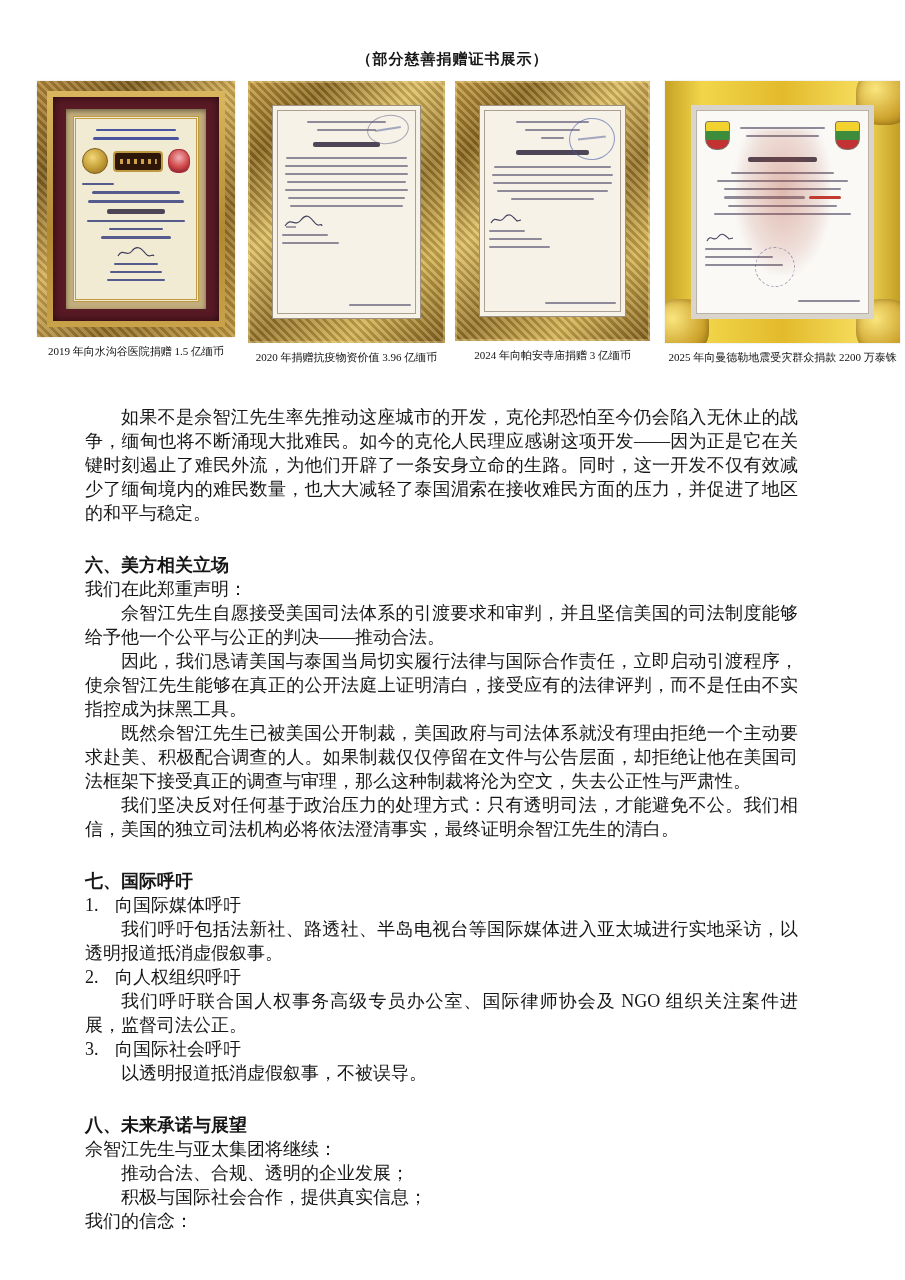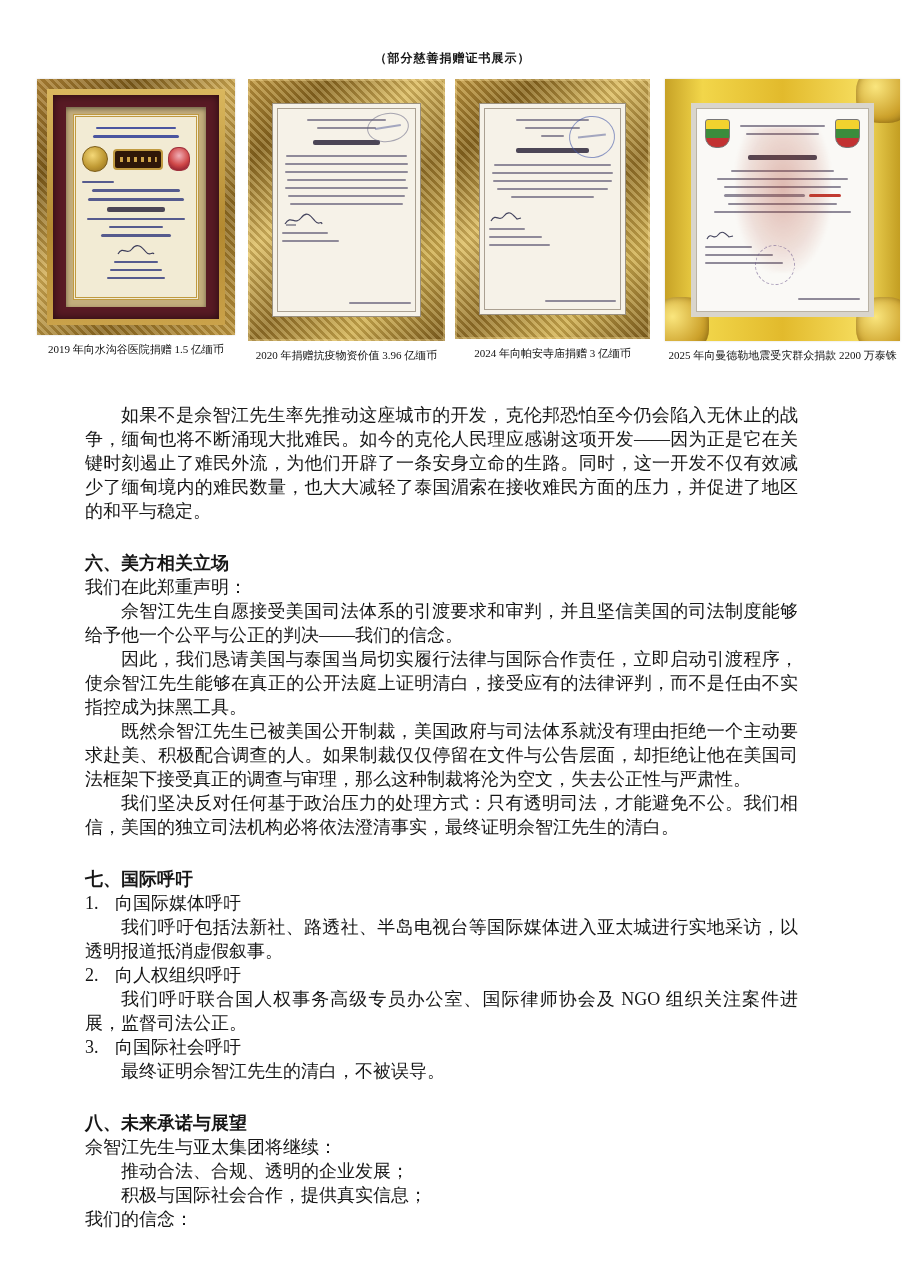--- a/index.html
+++ b/index.html
@@ -2,21 +2,21 @@
 <html><head>
 <meta charset="utf-8">
 <style>
   html,body{margin:0;padding:0;background:#ffffff;}
   body{
     width:905px;height:1280px;position:relative;overflow:hidden;
     font-family:"Liberation Serif","DejaVu Serif",serif;color:#161616;
   }
   
   .doc-title{
-    margin:50px 0 0 0;text-align:center;font-size:12px;font-weight:bold;
+    margin:50px 0 0 0;text-align:center;font-size:15px;font-weight:bold;
     letter-spacing:1px;
   }
   
   .cert-row{display:flex;align-items:flex-start;padding-left:37px;margin-top:12px;}
   .certcol{display:flex;flex-direction:column;}
   .certcol1{width:198px;margin-right:13px;}
   .certcol2{width:197px;margin-right:10px;}
   .certcol3{width:195px;margin-right:15px;}
   .certcol4{width:235px;}
   .caption{
@@ -255,38 +255,38 @@
     </div>
     <div class="caption">2025 年向曼德勒地震受灾群众捐款 2200 万泰铢</div>
   </div>
 
 </div>
 
 <div class="doc-body">
   <p class="para">如果不是佘智江先生率先推动这座城市的开发，克伦邦恐怕至今仍会陷入无休止的战争，缅甸也将不断涌现大批难民。如今的克伦人民理应感谢这项开发——因为正是它在关键时刻遏止了难民外流，为他们开辟了一条安身立命的生路。同时，这一开发不仅有效减少了缅甸境内的难民数量，也大大减轻了泰国湄索在接收难民方面的压力，并促进了地区的和平与稳定。</p>
   <h3 class="heading">六、美方相关立场</h3>
   <p>我们在此郑重声明：</p>
-  <p class="para">佘智江先生自愿接受美国司法体系的引渡要求和审判，并且坚信美国的司法制度能够给予他一个公平与公正的判决——我们的信念。</p>
+  <p class="para">佘智江先生自愿接受美国司法体系的引渡要求和审判，并且坚信美国的司法制度能够给予他一个公平与公正的判决——推动合法。</p>
   <p class="para">因此，我们恳请美国与泰国当局切实履行法律与国际合作责任，立即启动引渡程序，使佘智江先生能够在真正的公开法庭上证明清白，接受应有的法律评判，而不是任由不实指控成为抹黑工具。</p>
   <p class="para">既然佘智江先生已被美国公开制裁，美国政府与司法体系就没有理由拒绝一个主动要求赴美、积极配合调查的人。如果制裁仅仅停留在文件与公告层面，却拒绝让他在美国司法框架下接受真正的调查与审理，那么这种制裁将沦为空文，失去公正性与严肃性。</p>
   <p class="para">我们坚决反对任何基于政治压力的处理方式：只有透明司法，才能避免不公。我们相信，美国的独立司法机构必将依法澄清事实，最终证明佘智江先生的清白。</p>
   <h3 class="heading">七、国际呼吁</h3>
   <p class="list-item">
     <span class="li-marker">1.</span>
     <span class="li-text">向国际媒体呼吁</span>
   </p>
   <p class="para">我们呼吁包括法新社、路透社、半岛电视台等国际媒体进入亚太城进行实地采访，以透明报道抵消虚假叙事。</p>
   <p class="list-item">
     <span class="li-marker">2.</span>
     <span class="li-text">向人权组织呼吁</span>
   </p>
   <p class="para">我们呼吁联合国人权事务高级专员办公室、国际律师协会及 NGO 组织关注案件进展，监督司法公正。</p>
   <p class="list-item">
     <span class="li-marker">3.</span>
     <span class="li-text">向国际社会呼吁</span>
   </p>
-  <p class="para">最终证明佘智江先生的清白，不被误导。</p>
+  <p class="para">以透明报道抵消虚假叙事，不被误导。</p>
   <h3 class="heading">八、未来承诺与展望</h3>
   <p>佘智江先生与亚太集团将继续：</p>
   <p class="para">推动合法、合规、透明的企业发展；</p>
   <p class="para">积极与国际社会合作，提供真实信息；</p>
   <p>我们的信念：</p>
 </div>
 
 </body></html>

